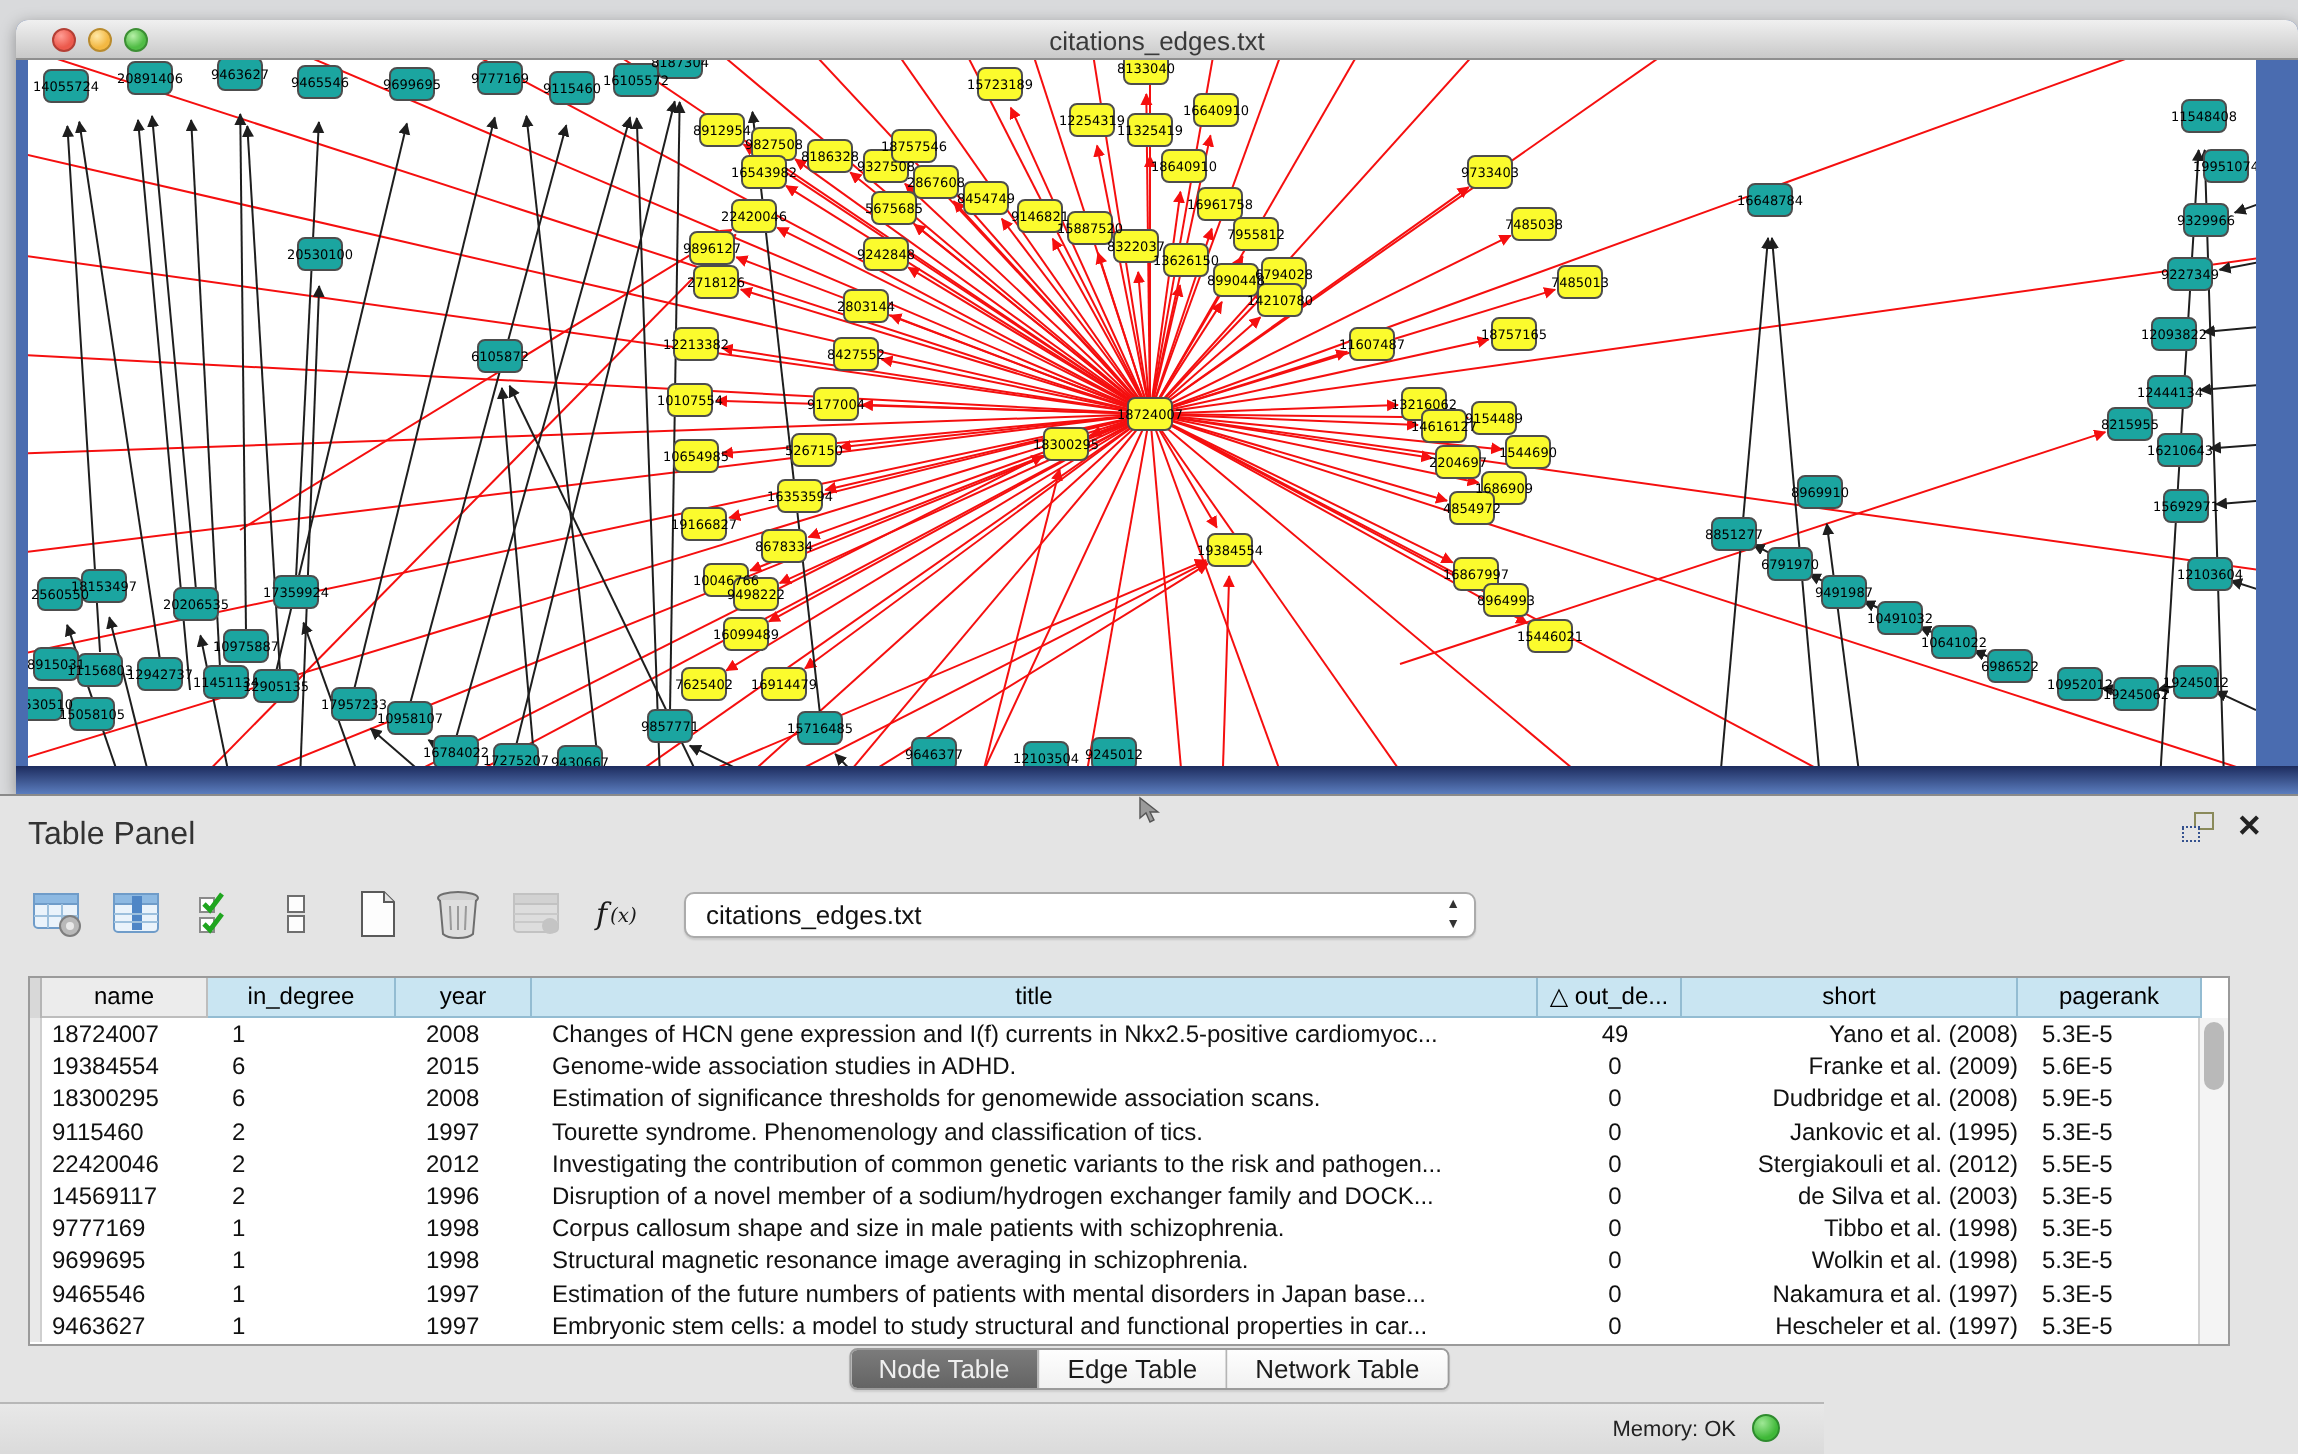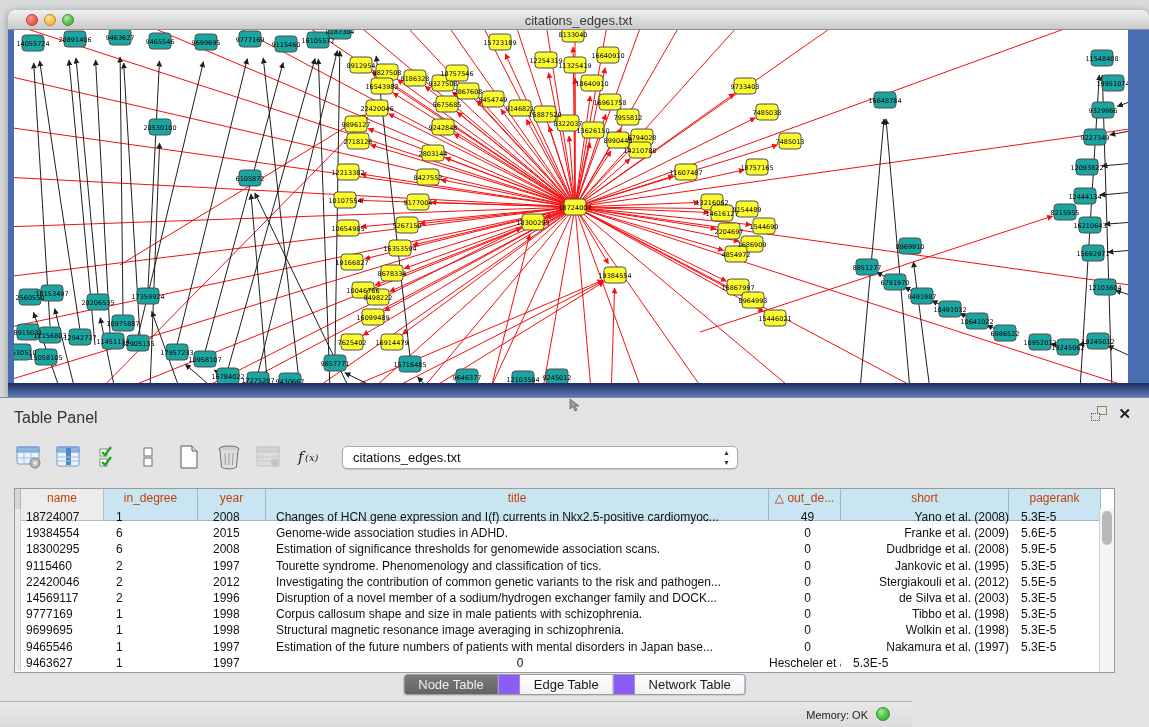--- a/index.html
+++ b/index.html
@@ -38,21 +38,21 @@
   .toolbar { position:absolute; left:14px; top:42px; height:34px; display:flex; align-items:center; gap:10px; }
   .tbtn { width:30px; height:28px; display:flex; align-items:center; justify-content:center; }
   .combo { position:relative; width:396px; height:23px; margin-left:8px; background:#fff;
     border:1px solid #ababab; border-radius:5px; box-shadow:0 1px 1px rgba(0,0,0,.12);
     font-size:13px; color:#111; line-height:21px; padding-left:10px; }
   .combo-arrows { position:absolute; right:7px; top:1px; font-size:7px; line-height:10px; color:#333; text-align:center; }
 
   .tablebox { position:absolute; left:14px; top:90px; width:1101px; height:185px;
     background:#fff; border:1px solid #9a9a9a; }
   .thead { display:grid; grid-template-columns:6px 83px 94px 68px 503px 72px 168px 92px;
-    height:32px; font-size:12px; color:#c2410c; }
+    height:20px; font-size:12px; color:#000000; }
   .thead .gutter { background:#d8d8d8; border-right:1px solid #b5b5b5; }
   .th { background:#c9e5f2; border-right:1px solid #93bcd2; border-bottom:1px solid #93bcd2;
     text-align:center; line-height:19px; overflow:hidden; white-space:nowrap; }
   .th-name { background:#ececec; border-right:1px solid #bdbdbd; border-bottom:1px solid #bdbdbd; }
   .tbody { position:absolute; left:0; top:20px; width:1086px; height:163px; overflow:hidden; }
   .tr { display:grid; grid-template-columns:6px 83px 94px 68px 503px 72px 168px 92px;
     height:16.2px; font-size:12px; color:#111; }
   .tr .gutter { background:#e9e9e9; border-right:1px solid #cfcfcf; }
   .td { line-height:16px; white-space:nowrap; overflow:hidden; }
   .td.c0 { padding-left:5px; }
@@ -60,22 +60,22 @@
   .td.c2 { padding-left:15px; }
   .td.c3 { padding-left:10px; }
   .td.c4 { padding-left:5px;text-align:center; }
   .td.c5 { text-align:right; }
   .td.c6 { padding-left:12px; }
   .vscroll { position:absolute; right:0; top:20px; width:15px; height:163px; background:#f4f4f4;
     border-left:1px solid #d0d0d0; }
   .thumb { position:absolute; left:2px; top:2px; width:10px; height:34px; background:#b9b9b9; border-radius:6px; }
 
   .tabs { position:absolute; left:50%; transform:translateX(-50%); top:276px; height:21px;
-    display:flex; border:1px solid #9b9b9b; border-radius:4px; overflow:hidden; background:#8b5cf6;
-    font-size:13px; box-shadow:0 1px 1px rgba(0,0,0,.1);gap:21px; }
+    display:flex; border:1px solid #9b9b9b; border-radius:4px; overflow:hidden; background:#ffffff;
+    font-size:13px; box-shadow:0 1px 1px rgba(0,0,0,.1); }
   .tab { padding:0 14px; line-height:20px; color:#1a1a1a; border-right:1px solid #b5b5b5; background:linear-gradient(#fefefe,#f1f1f1); }
   .tab:last-child { border-right:none; }
   .tab.active { background:linear-gradient(#7b7b7b,#646464); color:#efefef; }
 
   .statusbar { position:absolute; left:0; top:303px; width:912px; height:27px;
     background:linear-gradient(#e8e8e8,#dadada); border-top:1px solid #b7b7b7; }
   .memory { position:absolute; right:44px; top:7px; font-size:11px; color:#222; }
   .memdot { position:absolute; right:22px; top:5px; width:14px; height:14px; border-radius:50%;
     background:radial-gradient(circle at 35% 30%, #9fe896, #3fb838 65%); border:1px solid #2e8b2e; }
 
@@ -673,20 +673,21 @@
           <div class="td c3">Estimation of the future numbers of patients with mental disorders in Japan base...</div>
           <div class="td c4">0</div>
           <div class="td c5">Nakamura et al. (1997)</div>
           <div class="td c6">5.3E-5</div>
         </div>
         <div class="tr">
           <div class="gutter"></div>
           <div class="td c0">9463627</div>
           <div class="td c1">1</div>
           <div class="td c2">1997</div>
+          <div class="td c3">Embryonic stem cells: a model to study structural and functional properties in car...</div>
           <div class="td c4">0</div>
           <div class="td c5">Hescheler et al. (1997)</div>
           <div class="td c6">5.3E-5</div>
         </div>
       </div>
     <div class="vscroll">
       <div class="thumb"></div>
     </div>
   </div>
 

